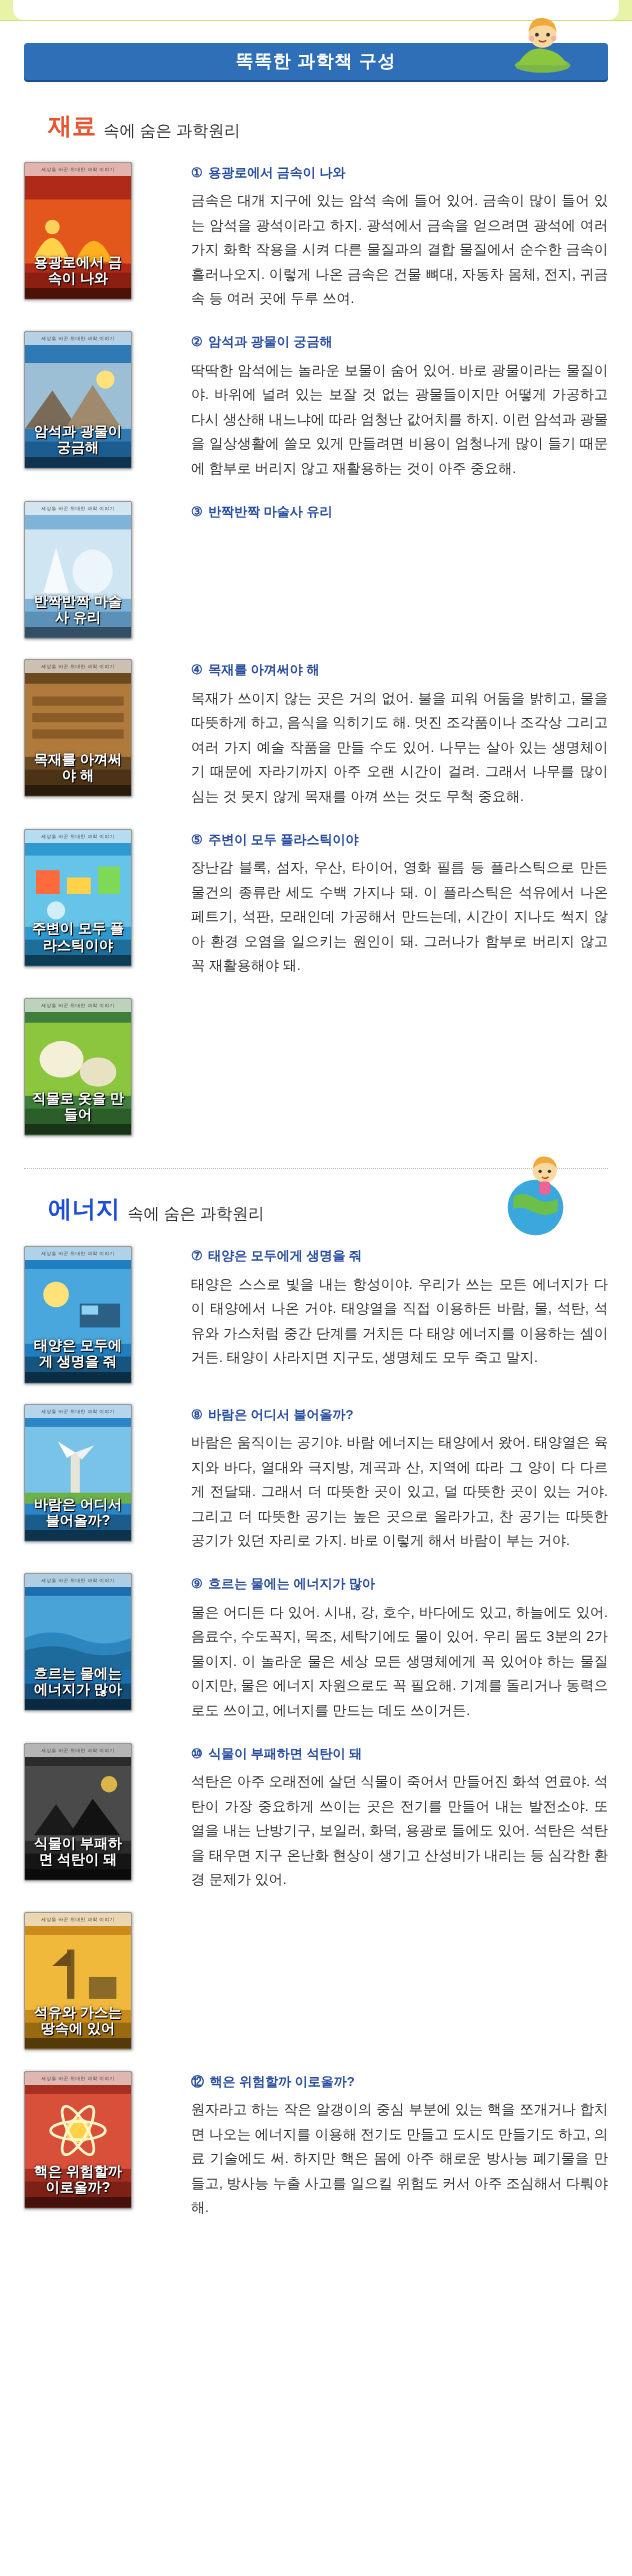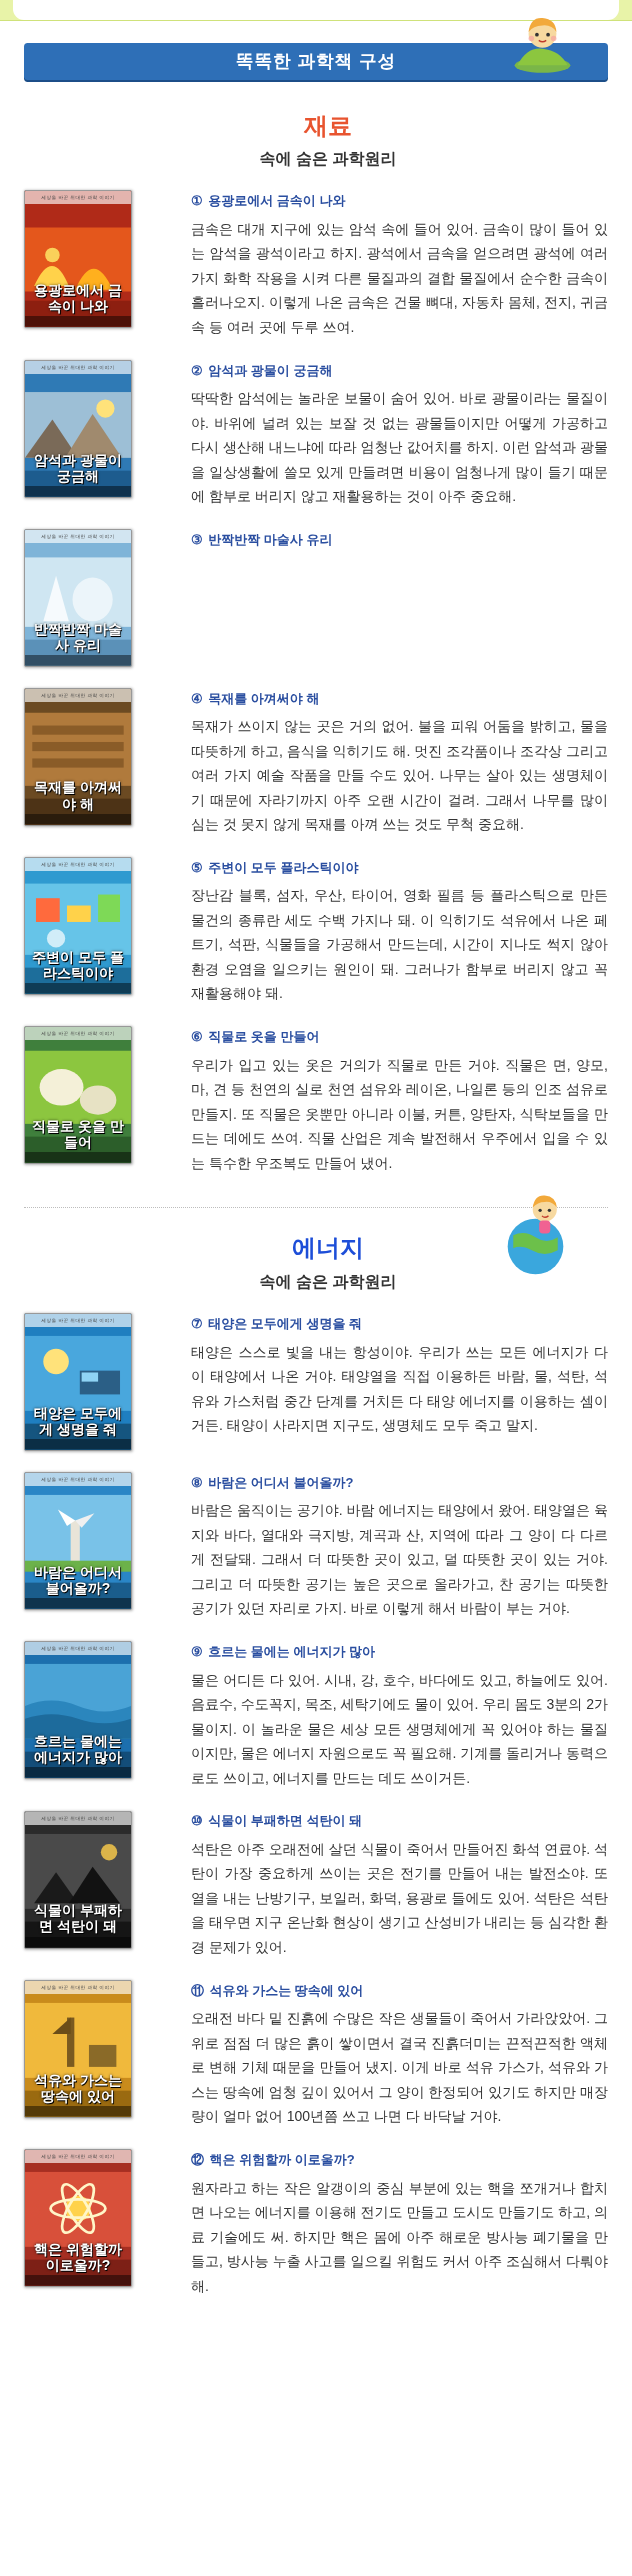--- a/index.html
+++ b/index.html
@@ -58,34 +58,33 @@
     right: 33px;
     top: -28px;
     width: 65px;
     height: 58px;
   }
 
   
   .section-head {
     margin-top: 24px;
     display: flex;
-    align-items: center;
+    align-items: flex-end;
     gap: 7.4px;
     padding-left: 24px;
-    flex-direction: column;
   }
   .section-head .big {
     font-size: 24px;
     font-weight: bold;
     color: #e8542f;
   }
   .section-head .big.energy { color: #1d4ed8; }
   .section-head .rest {
     font-size: 16px;
-    font-weight: bold;
+    font-weight: normal;
     color: #333;
   }
 
   .divider {
     margin: 32px 0 9.3px 0;
     border-top: 1.9px dotted #bdbdbd;
   }
 
   
   .entry {
@@ -287,43 +286,36 @@
         </svg>
         <div class="cov-top">세상을 바꾼 위대한 과학 이야기</div>
         <div class="cov-title">주변이 모두 플라스틱이야</div>
         <div class="cov-foot"></div>
       </div>
       <div class="entry-text">
         <div class="entry-title">
           <span class="num">⑤</span>
           <span>주변이 모두 플라스틱이야</span>
         </div>
-        <div class="entry-body">장난감 블록, 섬자, 우산, 타이어, 영화 필름 등 플라스틱으로 만든 물건의 종류란 세도 수백 가지나 돼. 이 익히기도 석유에서 나온 페트기, 석판, 식물들을 가공해서 만드는데, 시간이 지나도 썩지 않아 환경 오염을 일으키는 원인이 돼. 그러나가 함부로 버리지 않고 꼭 재활용해야 돼.</div>
+        <div class="entry-body">장난감 블록, 섬자, 우산, 타이어, 영화 필름 등 플라스틱으로 만든 물건의 종류란 세도 수백 가지나 돼. 이 플라스틱은 석유에서 나온 페트기, 석판, 모래인데 가공해서 만드는데, 시간이 지나도 썩지 않아 환경 오염을 일으키는 원인이 돼. 그러나가 함부로 버리지 않고 꼭 재활용해야 돼.</div>
       </div>
     </div>
 
     <div class="entry">
       <div class="thumb" style="background:#4f9e4c">
         <svg class="art" viewBox="0 0 116 148" preserveAspectRatio="none">
           <rect width="116" height="148" fill="#3f7f3c"></rect>
           <rect y="26" width="116" height="80" fill="#8cc63f"></rect>
           <ellipse cx="40" cy="66" rx="24" ry="20" fill="#f4f0d8"></ellipse>
           <ellipse cx="80" cy="80" rx="20" ry="16" fill="#e7e2c4"></ellipse>
           <rect x="0" y="120" width="116" height="28" fill="#2c5e2a"></rect>
         </svg>
         <div class="cov-top">세상을 바꾼 위대한 과학 이야기</div>
         <div class="cov-title">직물로 옷을 만들어</div>
         <div class="cov-foot"></div>
-      </div>
-      <div class="entry-text">
-        <div class="entry-title">
-          <span class="num">⑥</span>
-          <span>직물로 옷을 만들어</span>
-        </div>
-        <div class="entry-body">우리가 입고 있는 옷은 거의가 직물로 만든 거야. 직물은 면, 양모, 마, 견 등 천연의 실로 천연 섬유와 레이온, 나일론 등의 인조 섬유로 만들지. 또 직물은 옷뿐만 아니라 이불, 커튼, 양탄자, 식탁보들을 만드는 데에도 쓰여. 직물 산업은 계속 발전해서 우주에서 입을 수 있는 특수한 우조복도 만들어 냈어.</div>
       </div>
     </div>
 
     <div class="divider"></div>
 
     <div style="position:relative;">
       <div class="section-head">
         <span class="big energy">에너지</span>
         <span class="rest">속에 숨은 과학원리</span>
       </div>
@@ -440,27 +432,20 @@
           <rect y="24" width="116" height="82" fill="#f0b93c"></rect>
           <rect x="46" y="40" width="8" height="54" fill="#7a5a20"></rect>
           <path d="M50 40 L30 58 L50 58 Z" fill="#6b4d18"></path>
           <rect x="70" y="70" width="30" height="24" fill="#8a6a28"></rect>
           <rect x="0" y="120" width="116" height="28" fill="#9a6a10"></rect>
         </svg>
         <div class="cov-top">세상을 바꾼 위대한 과학 이야기</div>
         <div class="cov-title">석유와 가스는 땅속에 있어</div>
         <div class="cov-foot"></div>
       </div>
-      <div class="entry-text">
-        <div class="entry-title">
-          <span class="num">⑪</span>
-          <span>석유와 가스는 땅속에 있어</span>
-        </div>
-        <div class="entry-body">오래전 바다 밑 진흙에 수많은 작은 생물들이 죽어서 가라앉았어. 그 위로 점점 더 많은 흙이 쌓이면서 결국 진흙더미는 끈적끈적한 액체로 변해 기체 때문을 만들어 냈지. 이게 바로 석유 가스가, 석유와 가스는 땅속에 엄청 깊이 있어서 그 양이 한정되어 있기도 하지만 매장량이 얼마 없어 100년쯤 쓰고 나면 다 바닥날 거야.</div>
-      </div>
     </div>
 
     <div class="entry">
       <div class="thumb" style="background:#c03a2b">
         <svg class="art" viewBox="0 0 116 148" preserveAspectRatio="none">
           <rect width="116" height="148" fill="#a62f22"></rect>
           <rect y="24" width="116" height="82" fill="#d8503a"></rect>
           <circle cx="58" cy="64" r="14" fill="#ffd24a"></circle>
           <ellipse cx="58" cy="64" rx="30" ry="10" fill="none" stroke="#fff6c8" stroke-width="3"></ellipse>
           <ellipse cx="58" cy="64" rx="30" ry="10" fill="none" stroke="#fff6c8" stroke-width="3" transform="rotate(60 58 64)"></ellipse>

